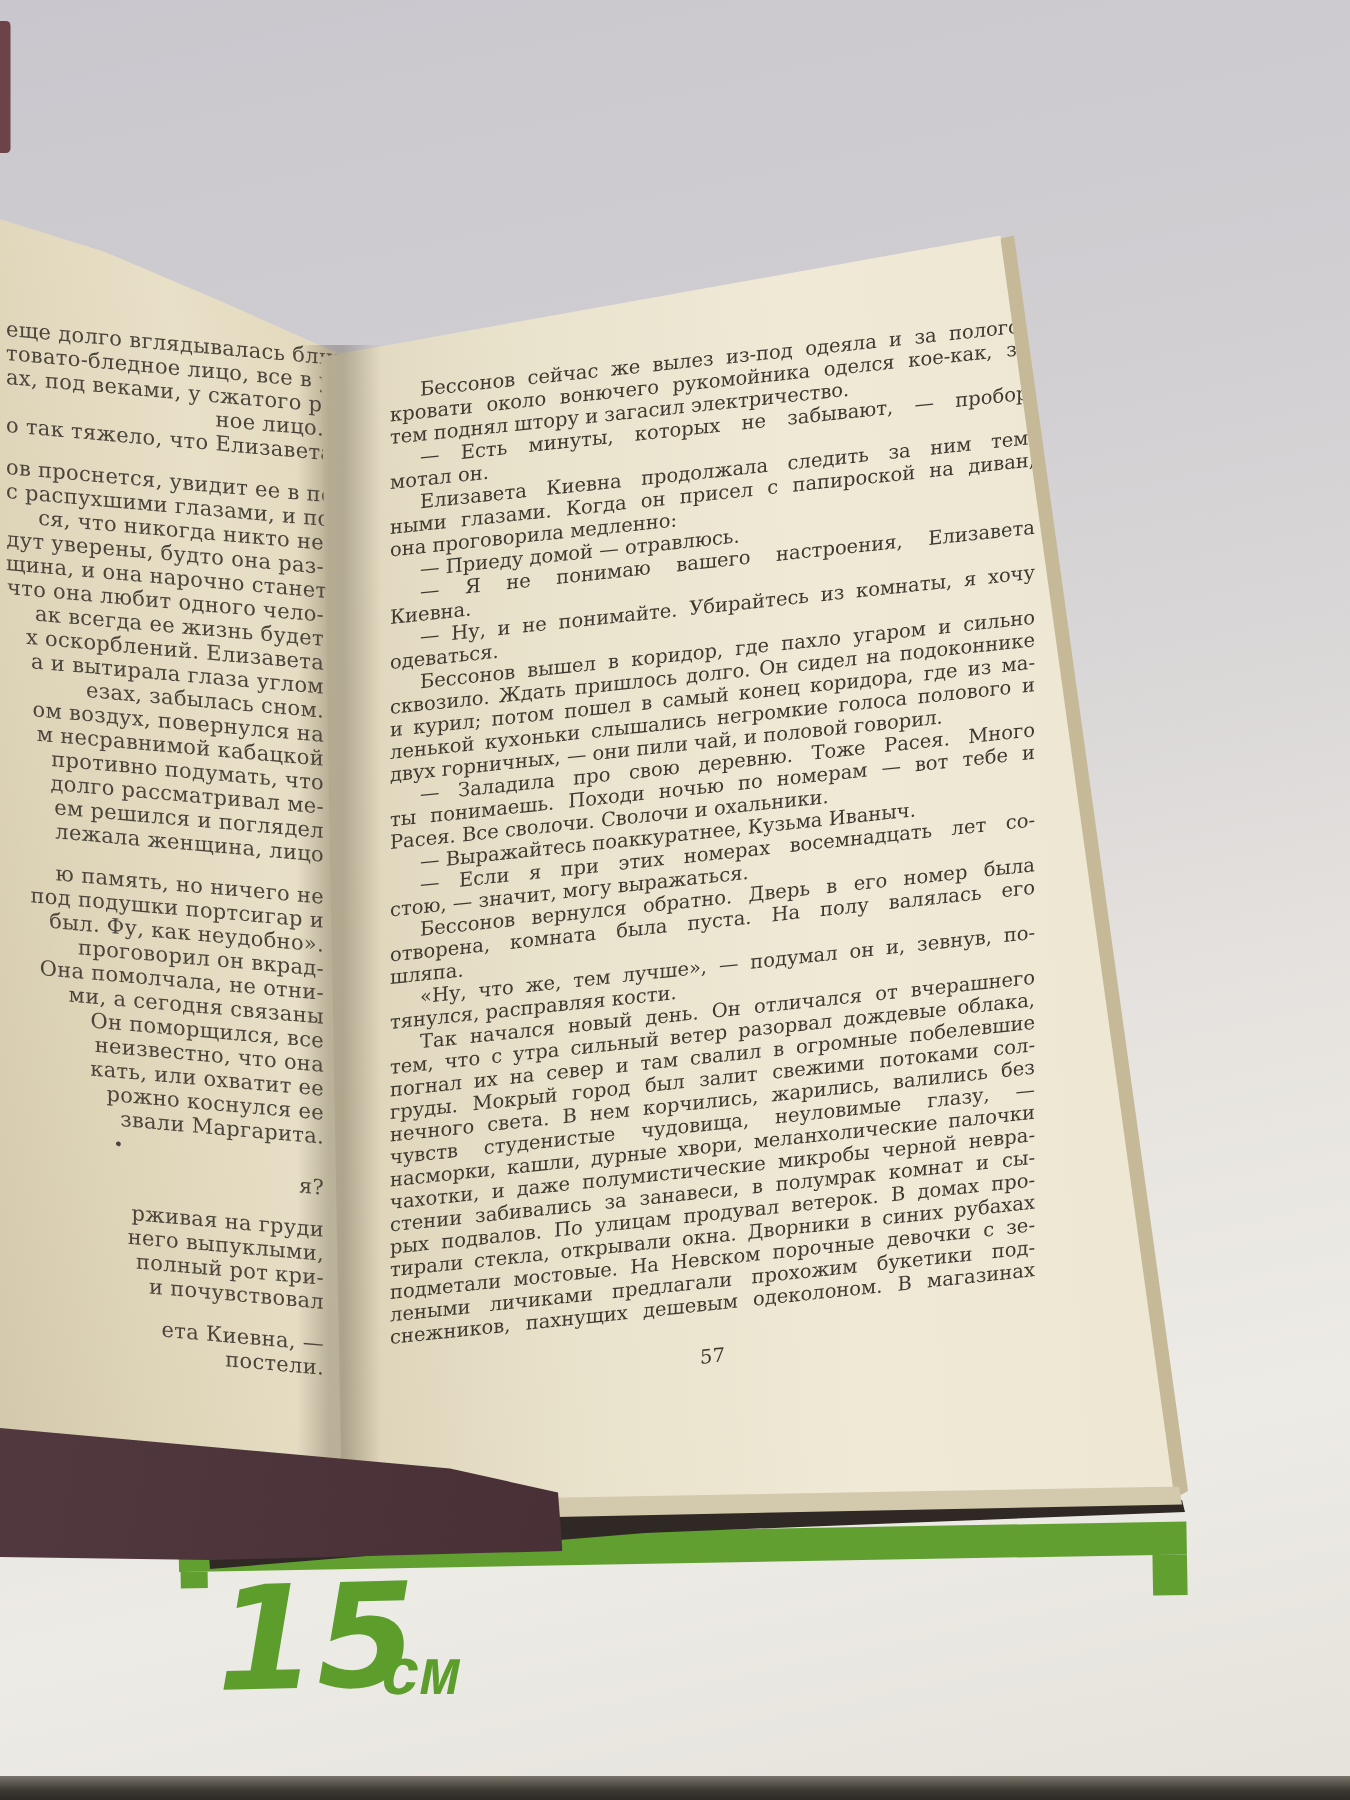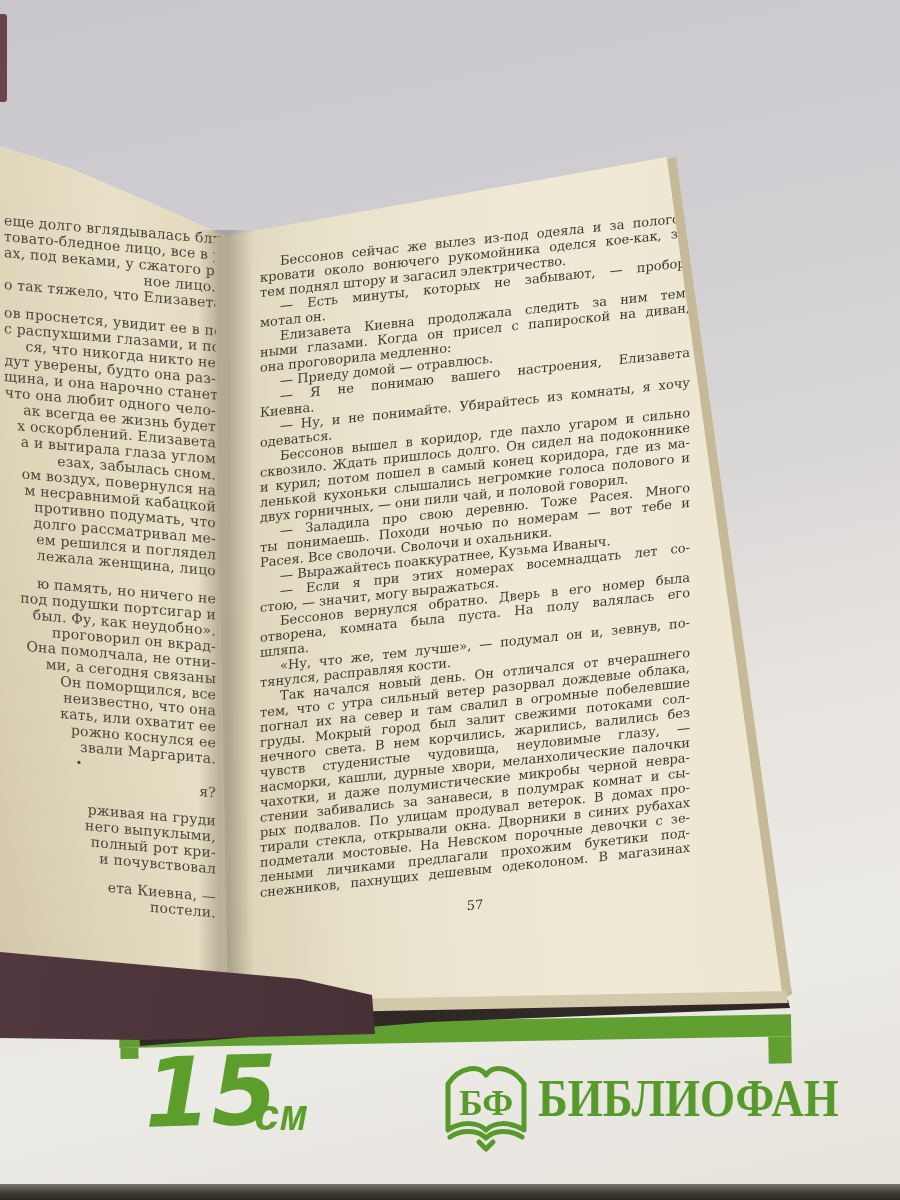--- a/index.html
+++ b/index.html
@@ -206,31 +206,20 @@
   <div class="gutter-shade"></div>
   <div class="fore-edge"></div>
 
   <div class="ruler-bar">
     <div class="tick-left"></div>
     <div class="tick-right"></div>
   </div>
   <div class="ruler-num">15</div>
   <div class="ruler-unit">см</div>
 
-  <div class="logo">
-    <svg width="88" height="96" viewBox="0 0 88 96">
-      <g fill="none" stroke="#579a2b" stroke-width="5" stroke-linejoin="round" stroke-linecap="round">
-        <path d="M6 26 C18 8 37 7 44 17 C51 7 70 8 82 26 L82 72 C68 63 52 64 44 72 C36 64 20 63 6 72 Z"></path>
-        <path d="M8 79 C20 71 36 72 44 80 C52 72 68 71 80 79"></path>
-        <path d="M37 84 L44 91 L51 84"></path>
-      </g>
-      <text x="44" y="57" text-anchor="middle" font-family="Liberation Serif, serif" font-weight="bold" font-size="36" fill="#579a2b">БФ</text>
-    </svg>
-    <div class="logo-name">БИБЛИОФАН</div>
-  </div>
 
   <div class="under-shadow"></div>
   <div class="page-stack"></div>
   <div class="cover"></div>
   <div class="cover-sliver"></div>
 
   <div class="table-edge"></div>
 </div>
 
 </body></html>

